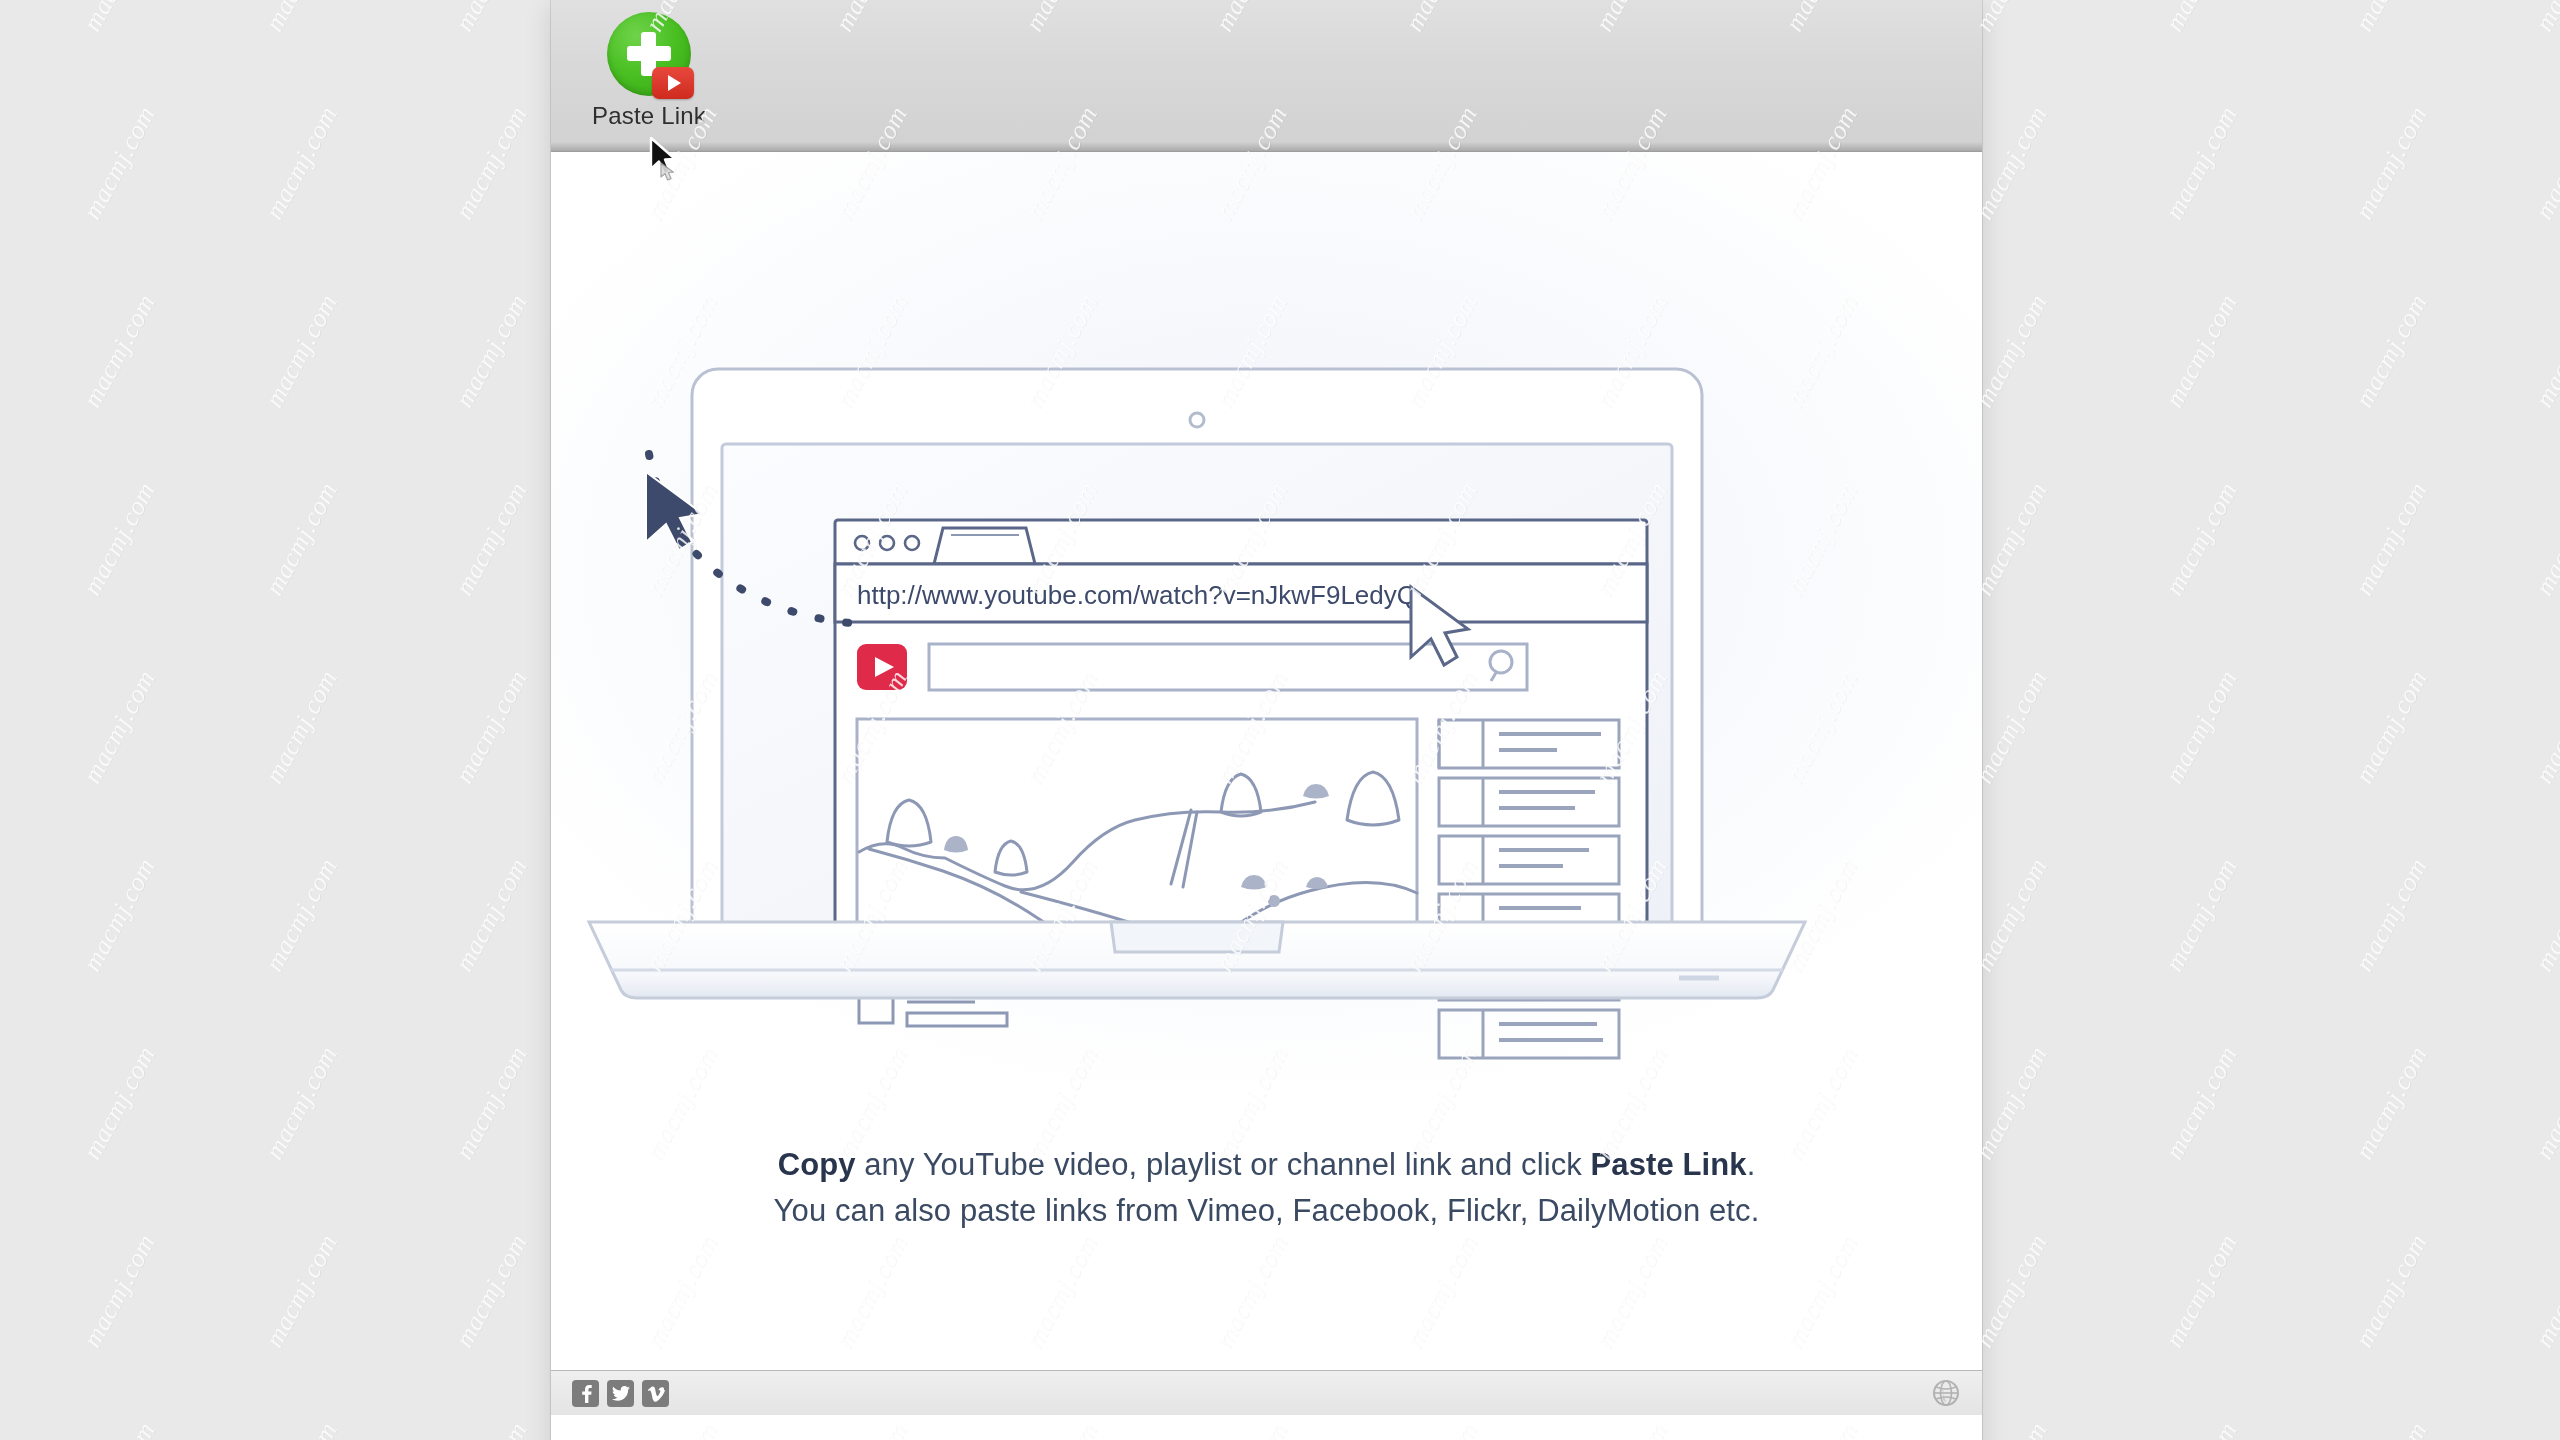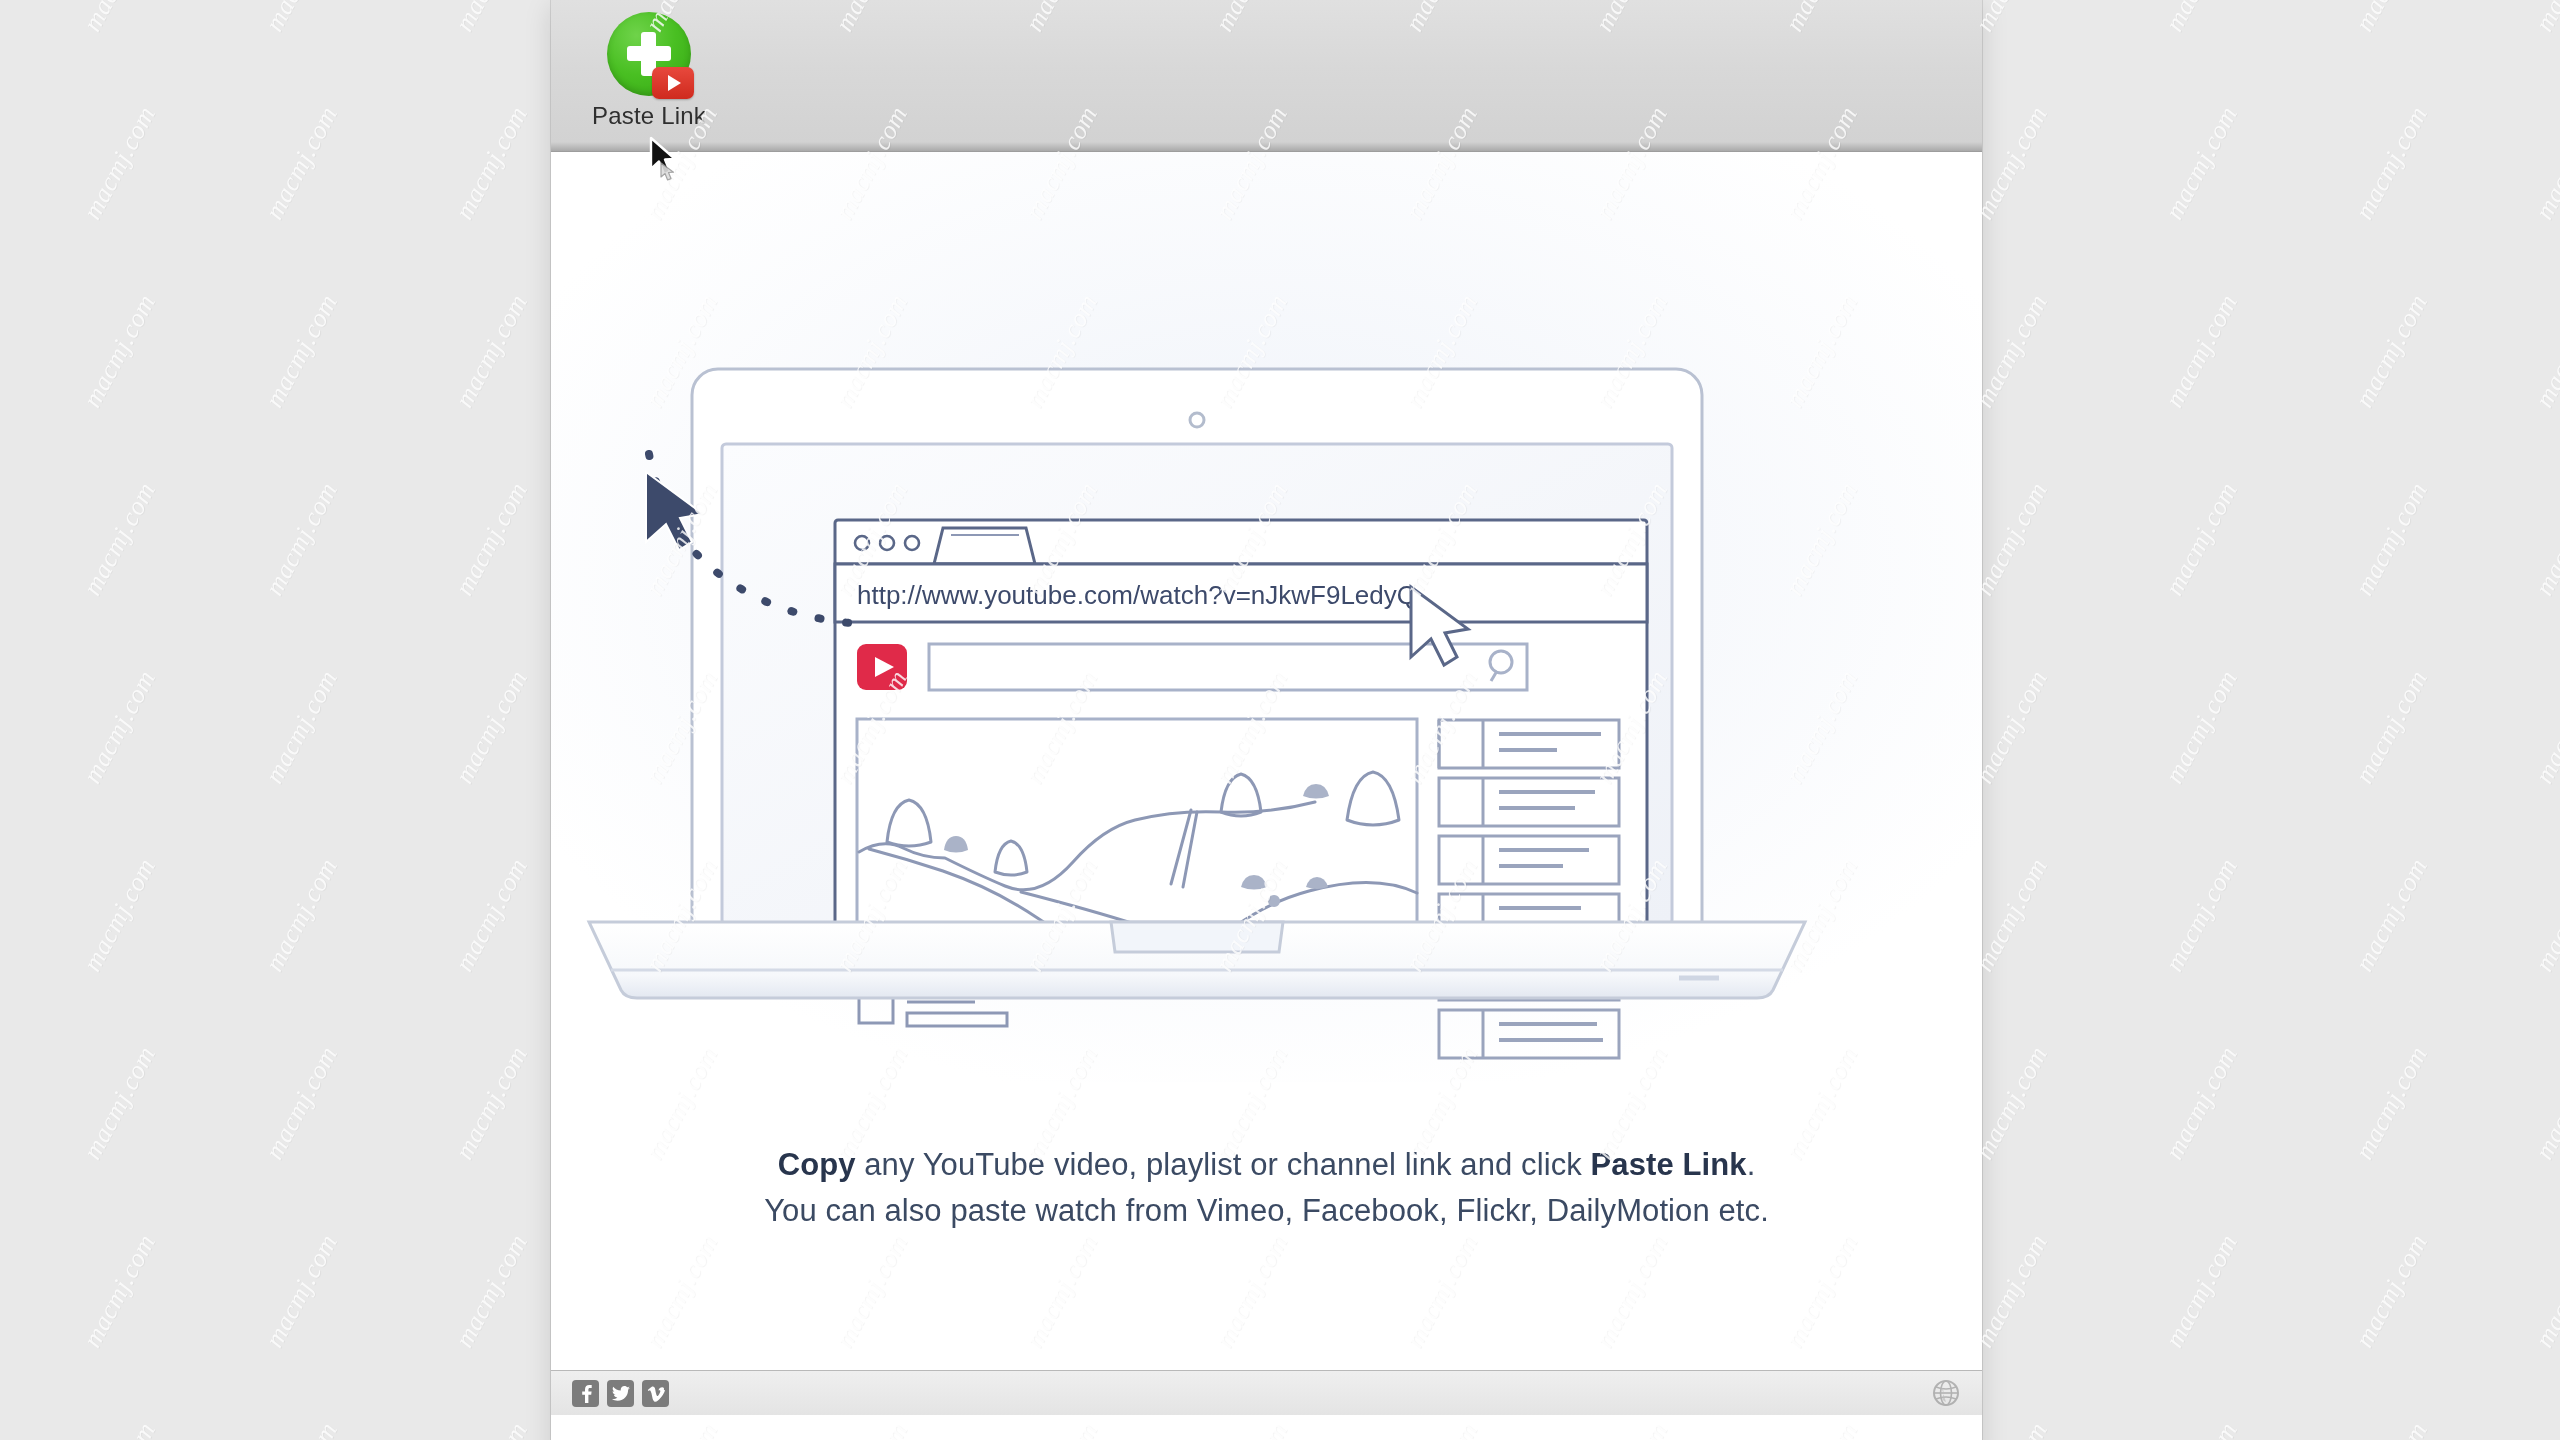--- a/index.html
+++ b/index.html
@@ -311,21 +311,21 @@
         <path d="M98 62 q16 80 70 120 q58 44 142 50" transform="translate(0,240)" fill="none" stroke="#3d4a6b" stroke-width="8" stroke-linecap="round" stroke-dasharray="2 26"></path>
         <path d="M95 320 L95 390 L115 372 L128 398 L141 390 L129 366 L152 362 Z" fill="#3d4a6b" stroke="#ffffff" stroke-width="2"></path>
 
         <path d="M860 435 L860 505 L880 487 L893 513 L906 505 L894 481 L917 477 Z" fill="#ffffff" stroke="#5a6788" stroke-width="3"></path>
       </svg>
 
       <div id="caption">
         <div>
           <b>Copy</b><span> any YouTube video, playlist or channel link and click </span><b>Paste Link</b><span>.</span>
         </div>
-        <div>You can also paste watch from Vimeo, Facebook, Flickr, DailyMotion etc.</div>
+        <div>You can also paste links from Vimeo, Facebook, Flickr, DailyMotion etc.</div>
       </div>
 
       <div id="footer">
         <div class="social" id="s-fb">
           <svg width="14" height="18" viewBox="0 0 14 18">
             <path d="M9.4 18V9.8h2.8l.4-3.2H9.4V4.5c0-.9.3-1.6 1.6-1.6h1.7V.1C12.4.1 11.4 0 10.2 0 7.7 0 6 1.5 6 4.2v2.4H3.2v3.2H6V18z" fill="#fff"></path>
           </svg>
         </div>
         <div class="social" id="s-tw">
           <svg width="18" height="15" viewBox="0 0 18 15">

